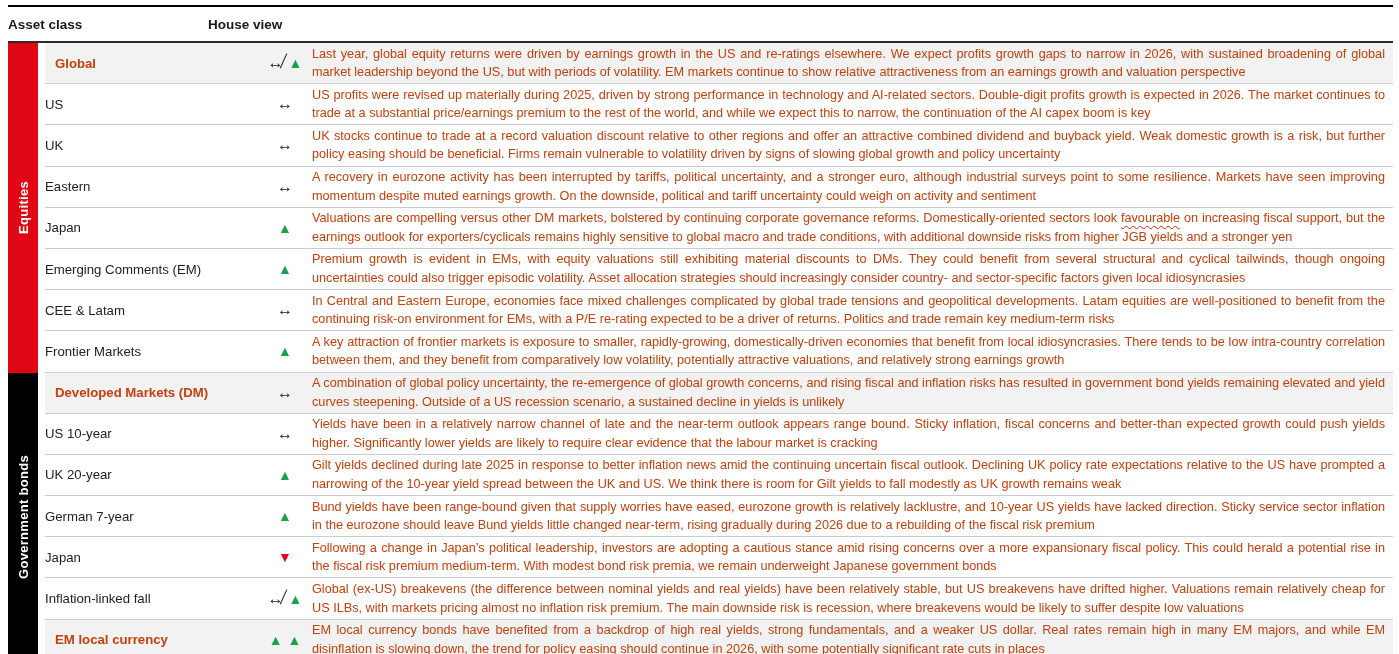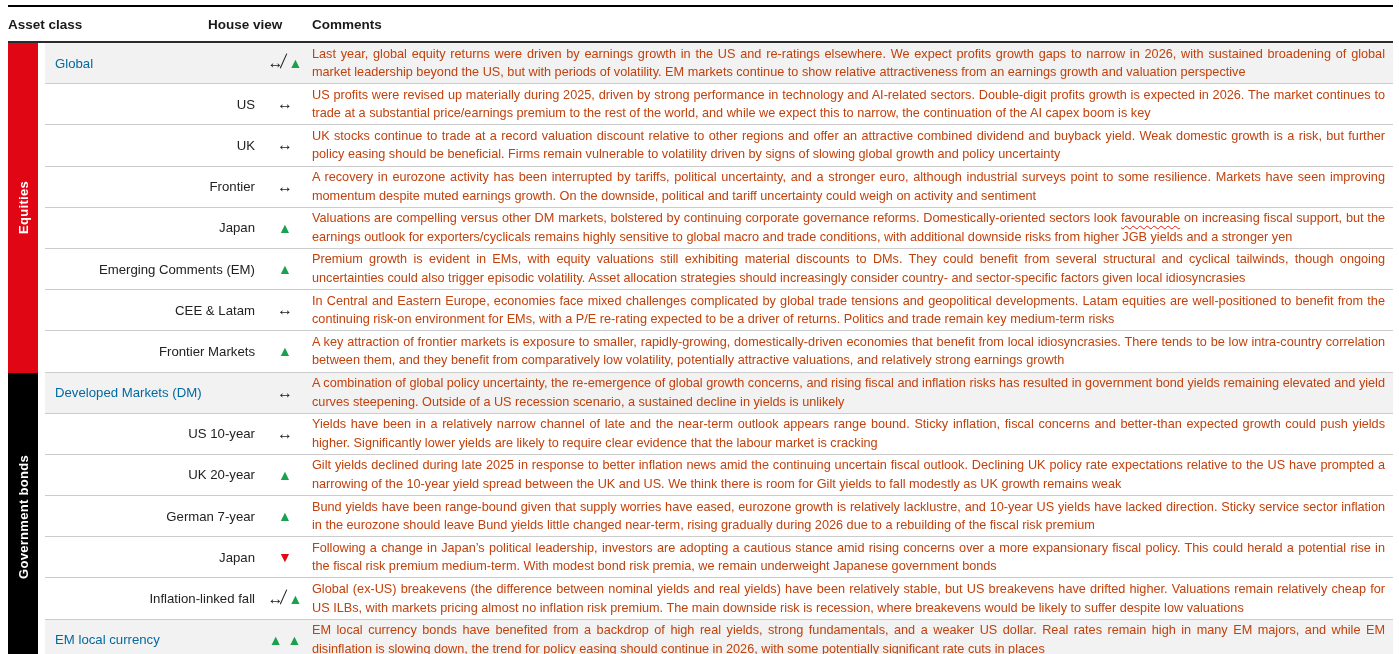--- a/index.html
+++ b/index.html
@@ -29,22 +29,22 @@
   .band-label { writing-mode: vertical-rl; transform: rotate(180deg); white-space: nowrap; }
   .rows { flex: 1; min-width: 0; }
 
   
   .row {
     display: grid; grid-template-columns: 213px 54px 1fr;
     height: 41.2px; align-items: center;
     border-bottom: 1px solid #ccc;
   }
   .row.section-head-row { background: #f2f2f2; }
-  .label-cell { text-align: right; padding-right: 3px; font-size: 13.2px; color: #222; }
-  .row.section-head-row .label-cell { text-align: left; padding-left: 10px; font-weight: 400; color: #0369a1; }
+  .label-cell { text-align: left; padding-right: 3px; font-size: 13.2px; color: #222; }
+  .row.section-head-row .label-cell { text-align: left; padding-left: 10px; font-weight: 700; color: #c2410c; }
   .view-cell { display: flex; align-items: center; justify-content: center; gap: 5px; }
   .comment-cell {
     font-size: 12.7px; line-height: 18.6px; color: #c2410c;
     text-align: justify; padding-right: 8px;
   }
 
   
   .sym { display: inline-block; line-height: 1; }
   .sym-neutral, .sym-neutral-struck { font-size: 16px; color: #1a1a1a; font-weight: 400; }
   .sym-up   { font-size: 14px; }
@@ -62,21 +62,20 @@
   }
 </style>
 </head>
 <body>
 
 <div class="page">
 
   <div class="header-row">
     <div class="h-asset">Asset class</div>
     <div class="h-view">House view</div>
-    <div class="h-comments">Comments</div>
   </div>
 
   <div class="section">
     <div class="band" style="background: rgb(224, 6, 19);">
       <span class="band-label">Equities</span>
     </div>
     <div class="rows">
         <div class="row section-head-row">
     <div class="label-cell">Global</div>
     <div class="view-cell">
@@ -93,21 +92,21 @@
     <div class="comment-cell">US profits were revised up materially during 2025, driven by strong performance in technology and AI-related sectors. Double-digit profits growth is expected in 2026. The market continues to trade at a substantial price/earnings premium to the rest of the world, and while we expect this to narrow, the continuation of the AI capex boom is key</div>
   </div>
         <div class="row">
     <div class="label-cell">UK</div>
     <div class="view-cell">
             <span class="sym sym-neutral">↔</span>
           </div>
     <div class="comment-cell">UK stocks continue to trade at a record valuation discount relative to other regions and offer an attractive combined dividend and buyback yield. Weak domestic growth is a risk, but further policy easing should be beneficial. Firms remain vulnerable to volatility driven by signs of slowing global growth and policy uncertainty</div>
   </div>
         <div class="row">
-    <div class="label-cell">Frontier</div>
+    <div class="label-cell">Eastern</div>
     <div class="view-cell">
             <span class="sym sym-neutral">↔</span>
           </div>
     <div class="comment-cell">A recovery in eurozone activity has been interrupted by tariffs, political uncertainty, and a stronger euro, although industrial surveys point to some resilience. Markets have seen improving momentum despite muted earnings growth. On the downside, political and tariff uncertainty could weigh on activity and sentiment</div>
   </div>
         <div class="row">
     <div class="label-cell">Japan</div>
     <div class="view-cell">
             <span class="sym sym-up" style="color: rgb(25, 161, 77);">▲</span>
           </div>

